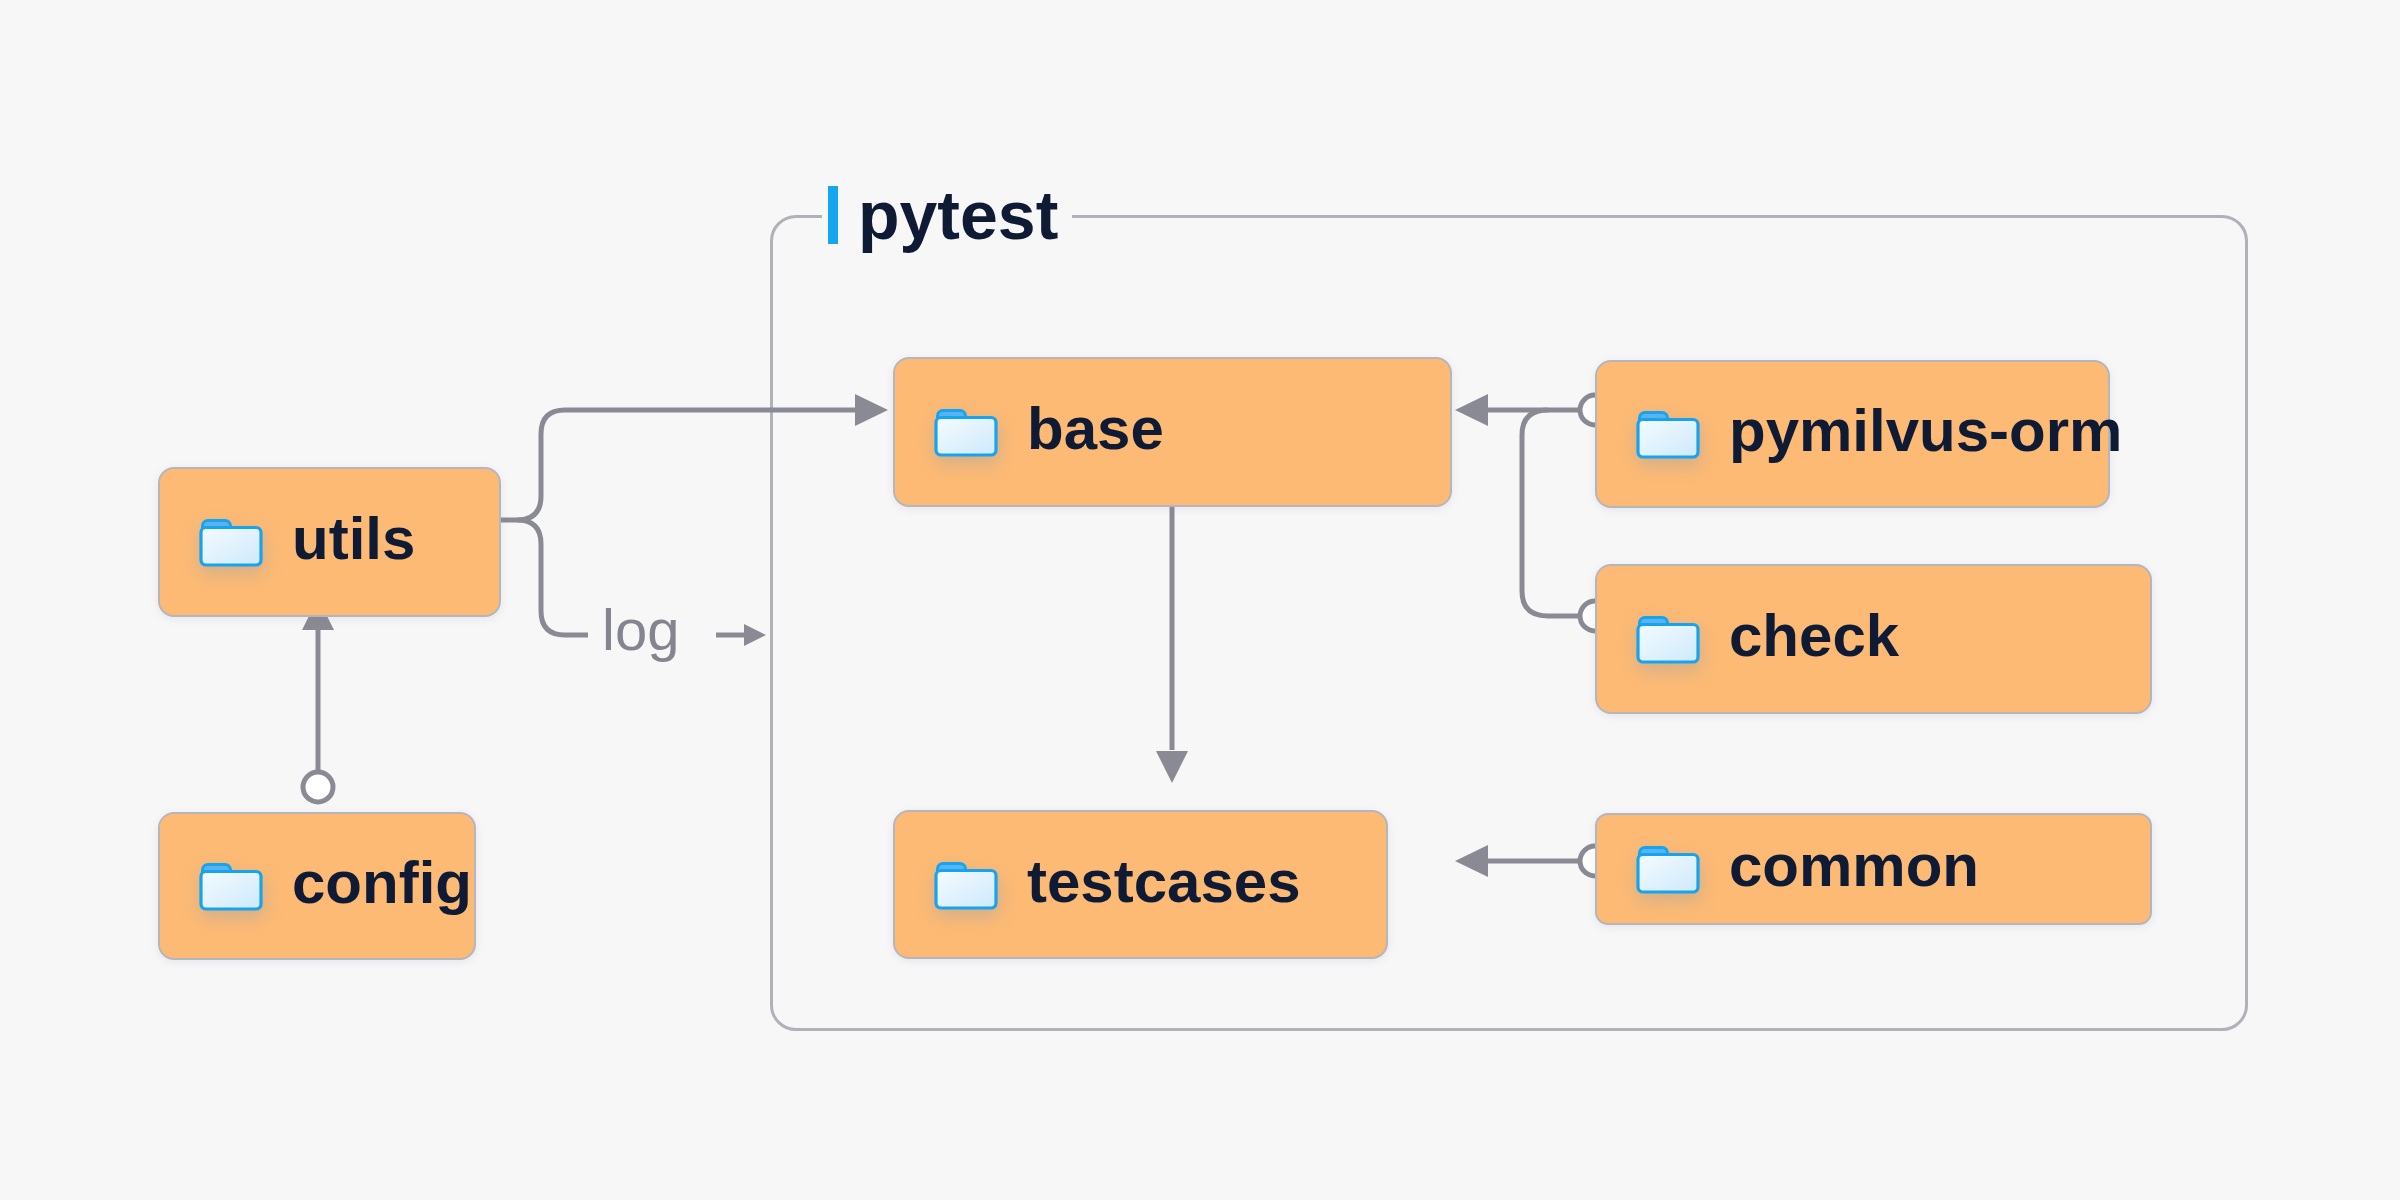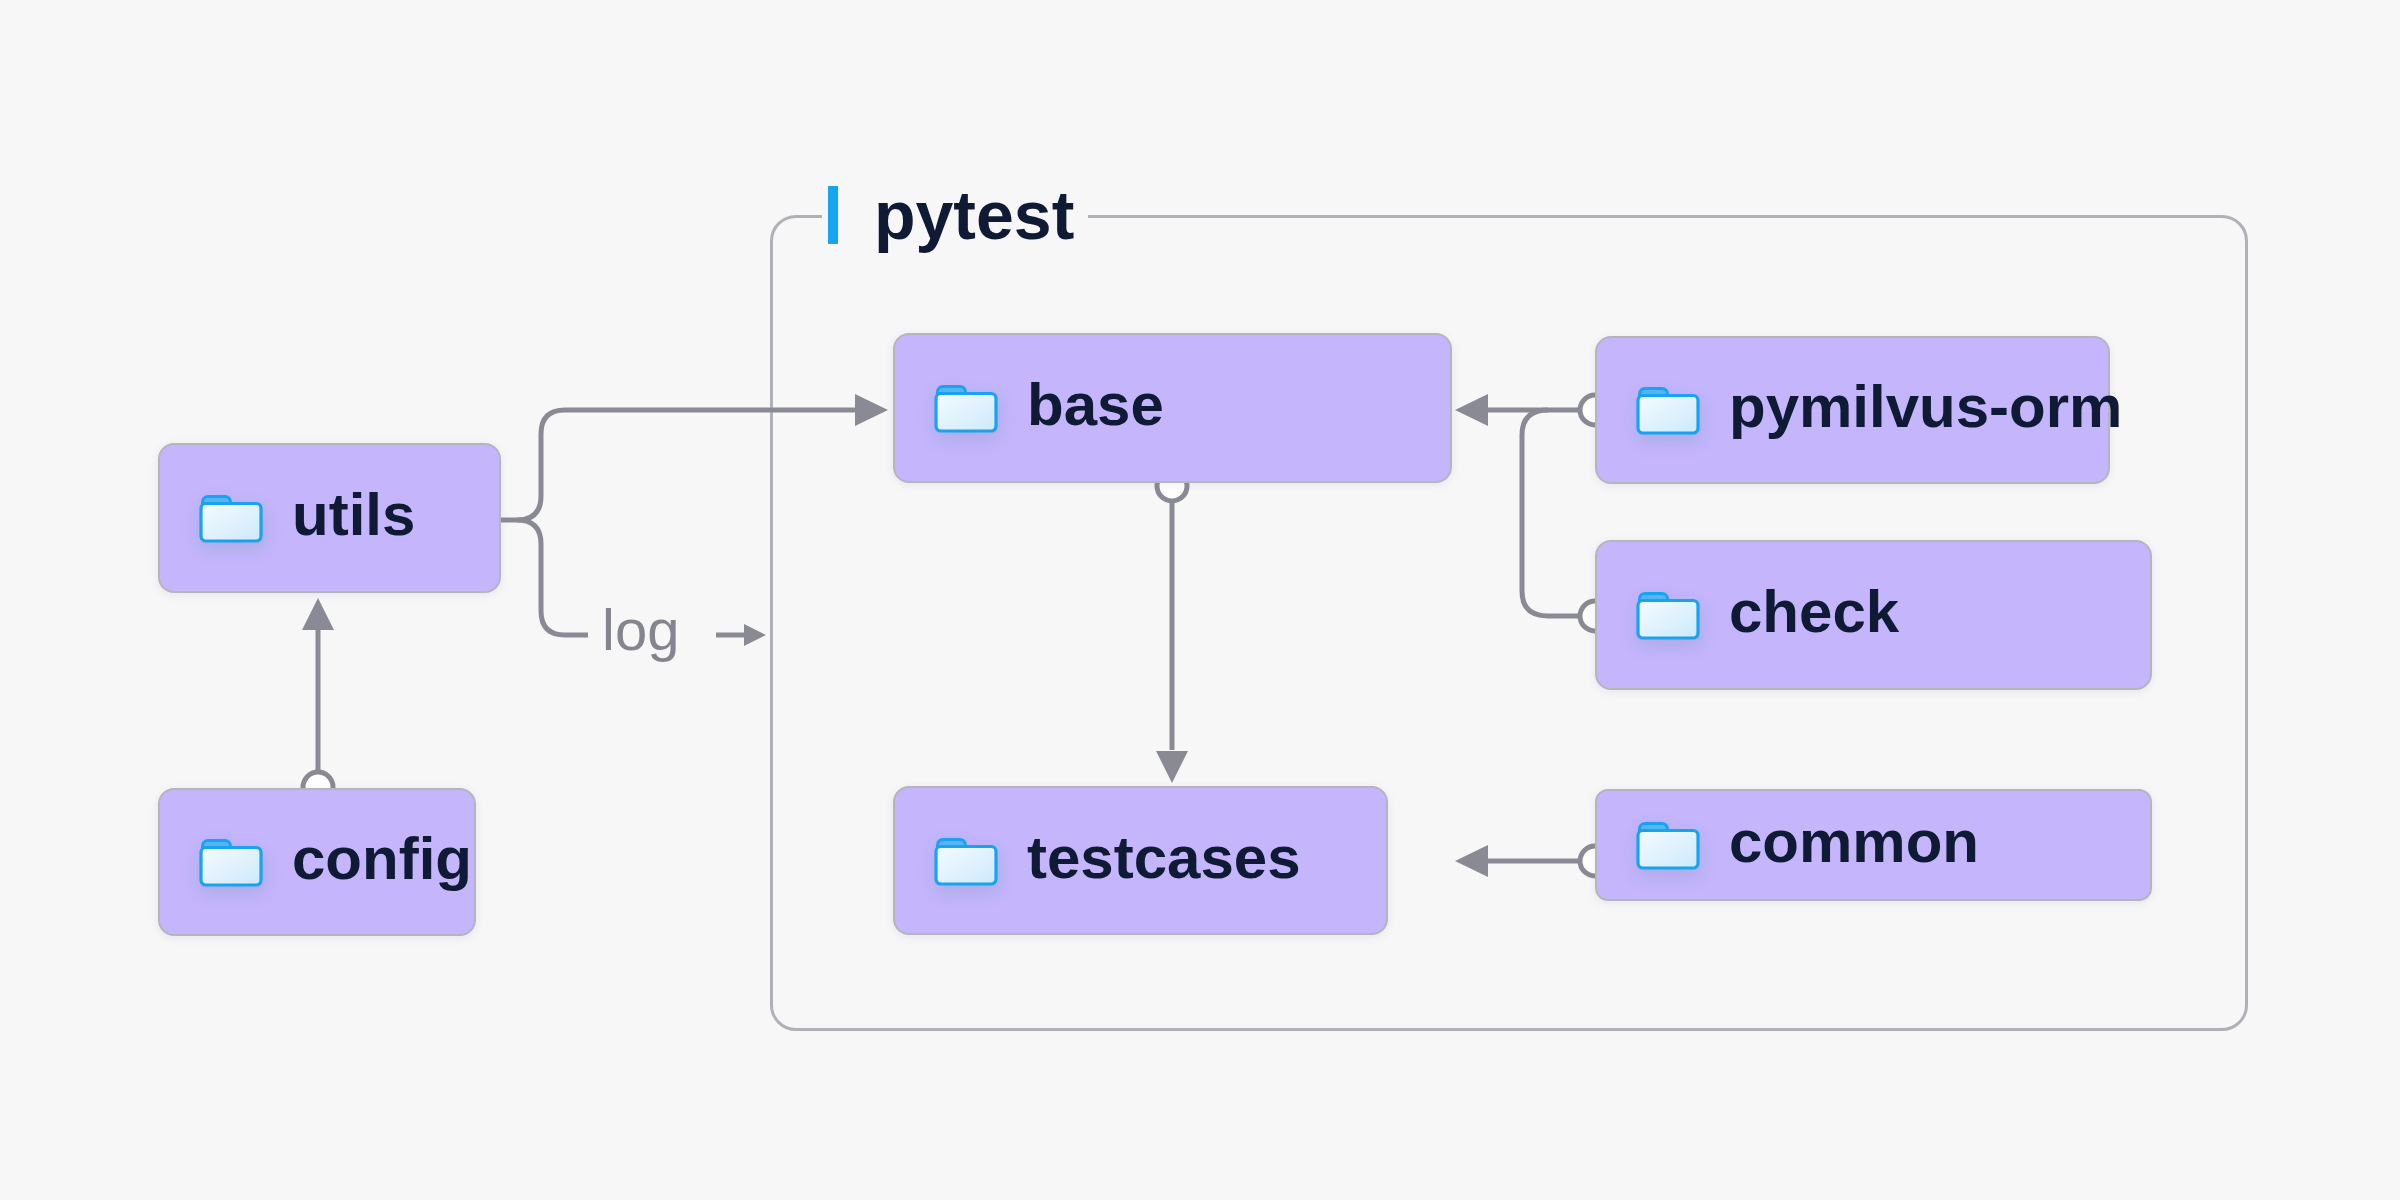--- a/index.html
+++ b/index.html
@@ -13,33 +13,33 @@
     position:absolute;left:770px;top:215px;width:1472px;height:810px;
     border:3px solid #b1b1ba;border-radius:26px;background:transparent;
   }
   .group-label{
     position:absolute;left:822px;top:183px;height:64px;
     display:flex;align-items:center;gap:20px;
     background:#f7f7f8;padding:0 14px 0 6px;z-index:6;
   }
   .group-label .bar{width:10px;height:58px;background:#14a6f0;}
   .group-label .group-text{
-    font-size:68px;font-weight:700;color:#0f1b35;line-height:1;letter-spacing:0;margin-left:16px;
+    font-size:68px;font-weight:700;color:#0f1b35;line-height:1;letter-spacing:0;
   }
   
   svg.wires{position:absolute;left:0;top:0;z-index:4;}
   .wire{stroke:#8a8a94;stroke-width:5;fill:none;}
   .head{fill:#8a8a94;stroke:none;}
   .port{fill:#ffffff;stroke:#8a8a94;stroke-width:5;}
   
   .node{
     position:absolute;display:flex;align-items:center;
-    background:#c4b5fd;border:2.5px solid #b5b5bd;border-radius:16px;
+    background:#fdba74;border:2.5px solid #b5b5bd;border-radius:16px;
     box-shadow:0 2px 8px rgba(130,130,155,0.14);
-    padding-left:39px;gap:29px;z-index:5;box-sizing:border-box;
+    padding-left:39px;gap:29px;z-index:5;box-sizing:border-box;margin-top:24px;
   }
   .node .label{
     font-size:60px;font-weight:700;color:#0f1b35;line-height:1;
     letter-spacing:0;white-space:nowrap;padding-bottom:6px;
   }
   .node-utils    {left:158px; top:443px; width:343px; height:150px;}
   .node-config   {left:158px; top:788px; width:318px; height:148px;}
   .node-base     {left:893px; top:333px; width:559px; height:150px;}
   .node-pymilvus {left:1595px;top:336px; width:515px; height:148px;}
   .node-check    {left:1595px;top:540px; width:557px; height:150px;}

